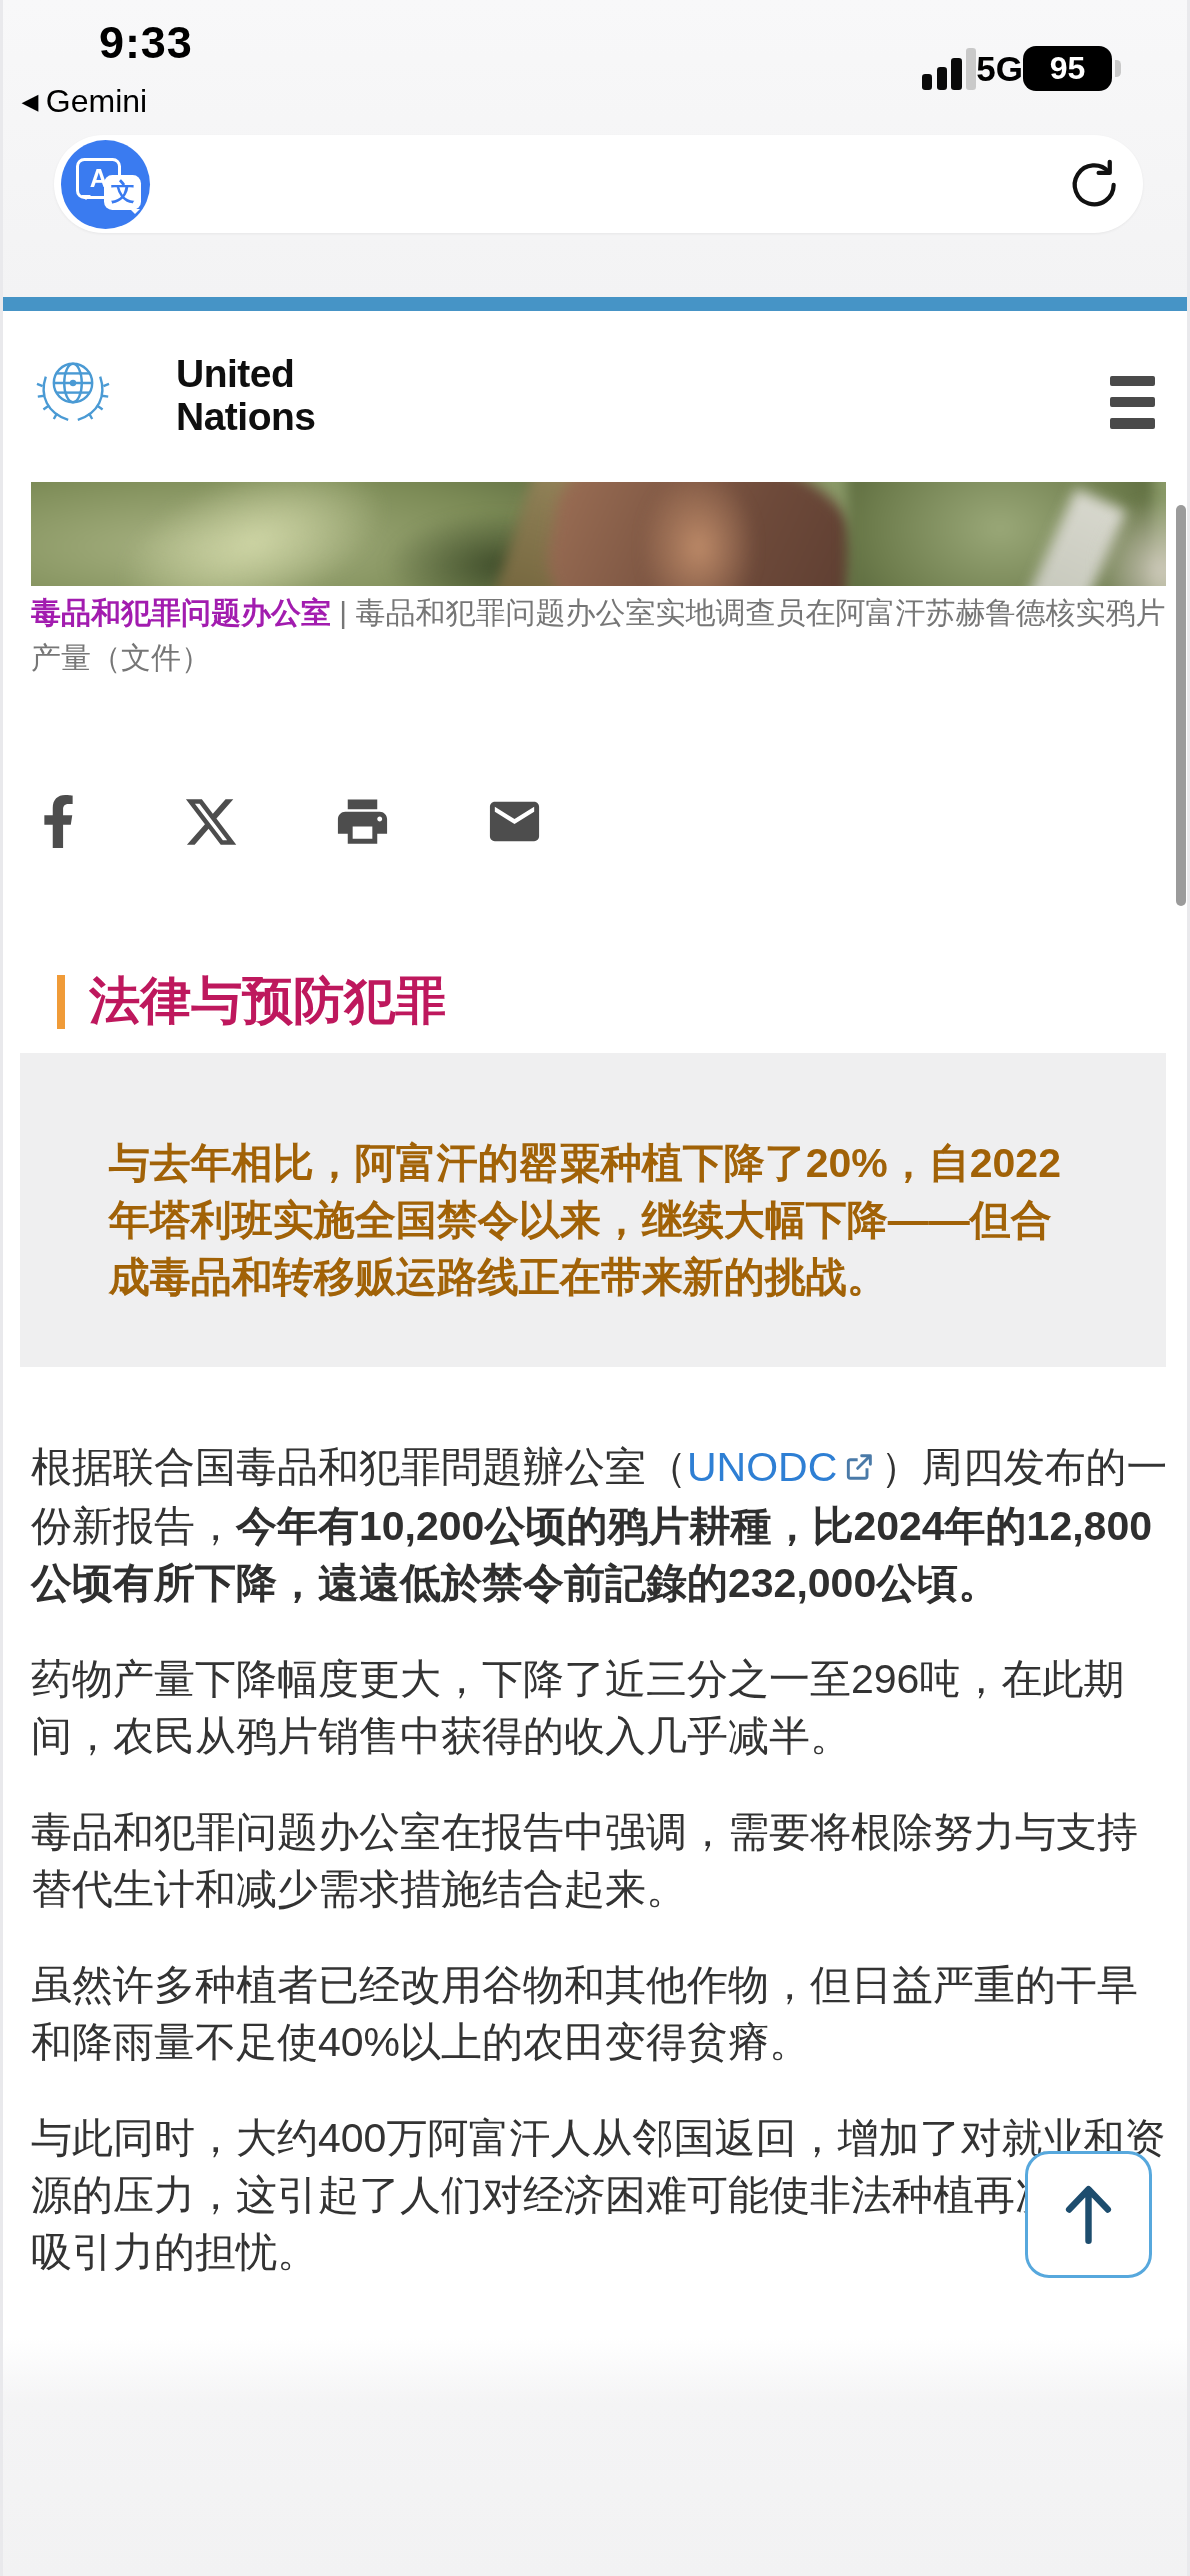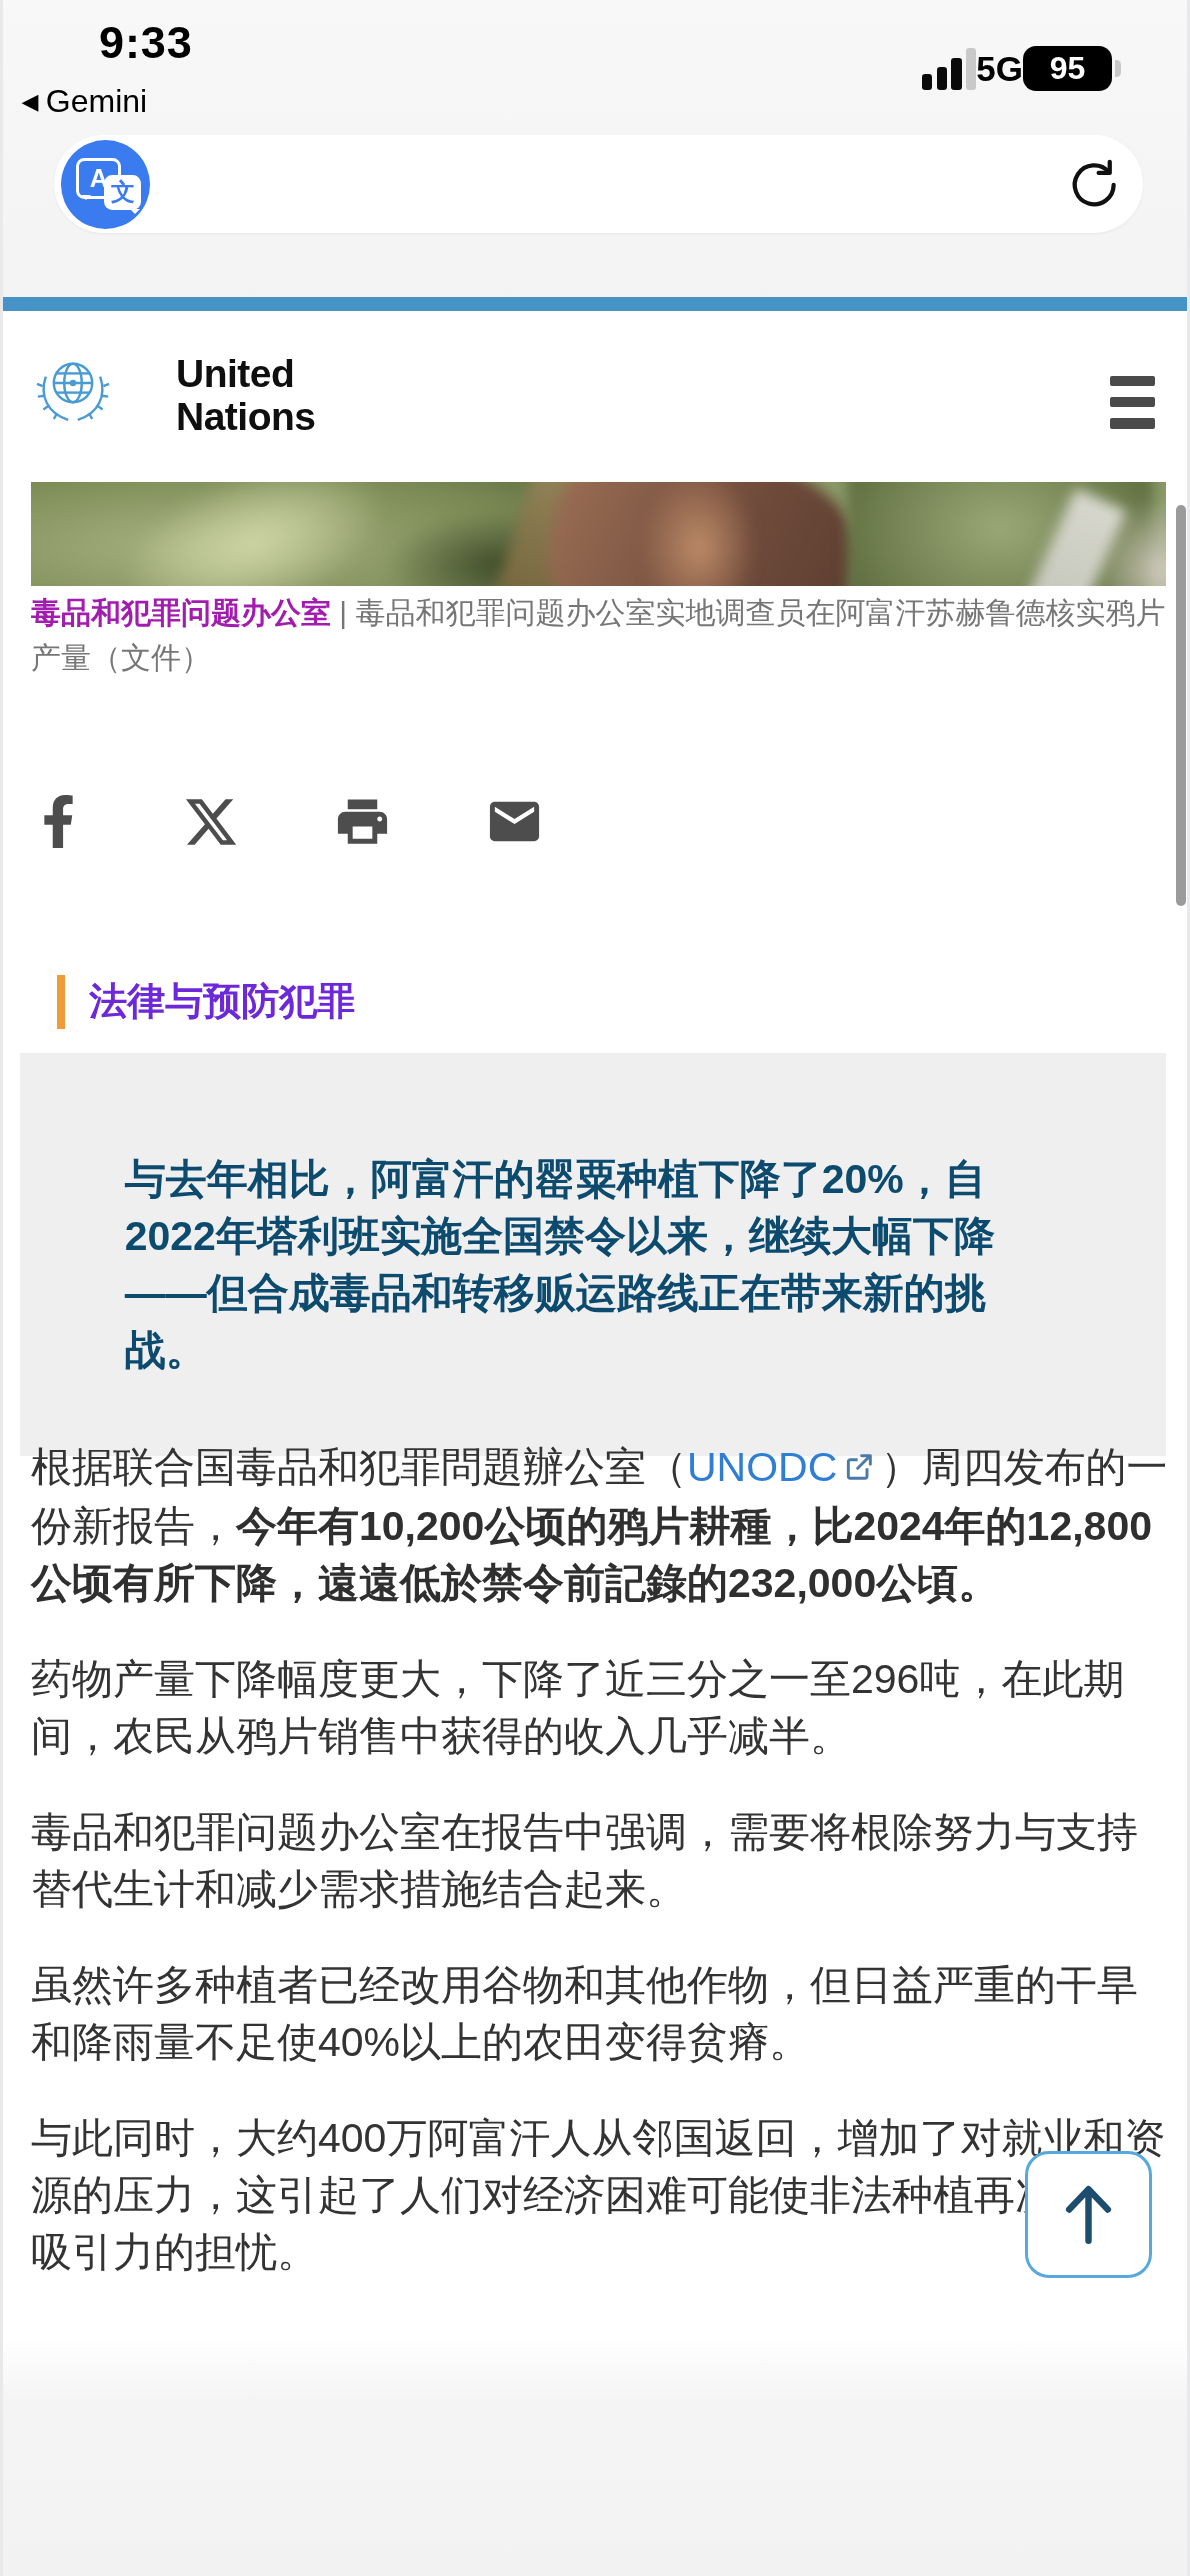--- a/index.html
+++ b/index.html
@@ -60,26 +60,26 @@
   .caption b{color:#a21caf;font-weight:700;}
 
   
   .share-row{position:absolute;left:26px;top:790px;display:flex;align-items:center;}
   .share-btn{width:59px;height:63px;display:flex;align-items:center;justify-content:center;margin-right:93px;}
 
   
   .date-row{position:absolute;left:30px;top:972px;display:flex;align-items:center;height:59px;}
   .date-text{font-size:41px;font-weight:700;color:#4f4f4f;}
   .date-divider{width:8.3px;height:54px;background:#f09b38;margin:0 24px;}
-  .category-link{font-size:38px;font-weight:700;color:#6d28d9;}
+  .category-link{font-size:51px;font-weight:700;color:#be185d;}
 
   
   .summary-box{position:absolute;left:16.7px;top:1053px;width:1146px;box-sizing:border-box;
                background:#efeff0;padding:82px 89px 61px 89px;}
-  .summary-box p{margin:16px;font-size:41px;font-weight:700;color:#0c4a6e;line-height:57px;}
+  .summary-box p{margin:0;font-size:41px;font-weight:700;color:#a16207;line-height:57px;}
 
   
   .article-body{position:absolute;left:28px;top:1439px;width:1137px;}
   .article-body p{margin:0 0 39px 0;font-size:41px;color:#333;line-height:57px;}
   .article-body b{font-weight:700;color:#2f2f2f;}
   .body-link{color:#2e7fd4;text-decoration:none;}
   .ext-icon{display:inline-block;vertical-align:-1.9px;margin:0 5.6px;}
 
   
   .scroll-top{position:absolute;left:1022px;top:2151px;width:121px;height:121px;background:#fff;

